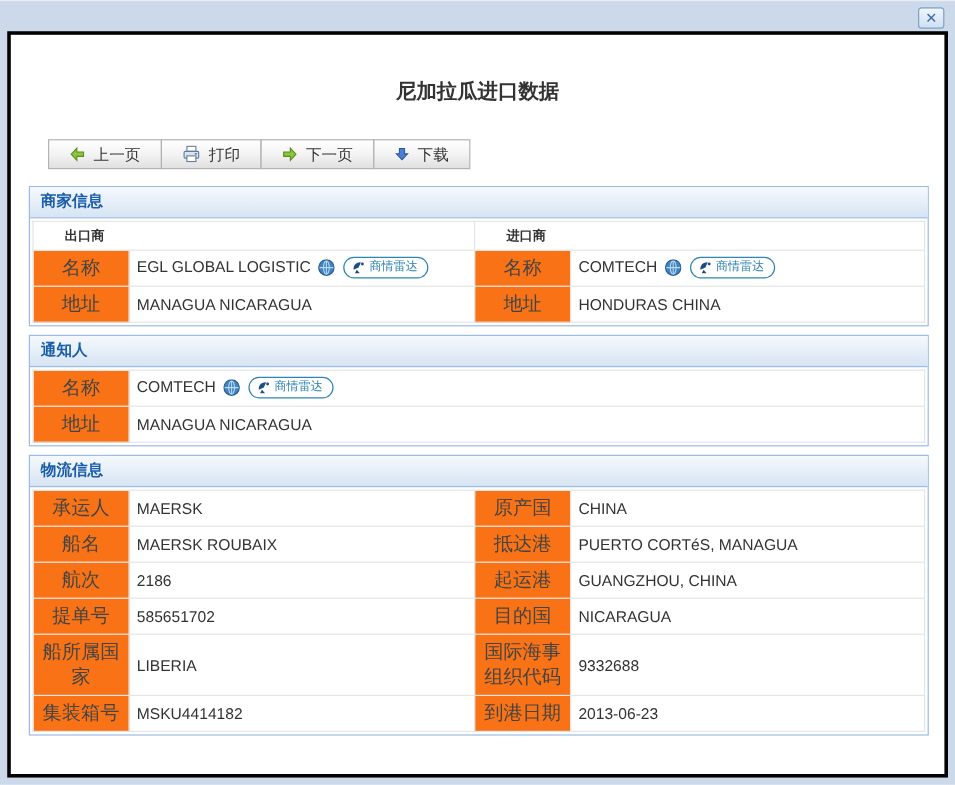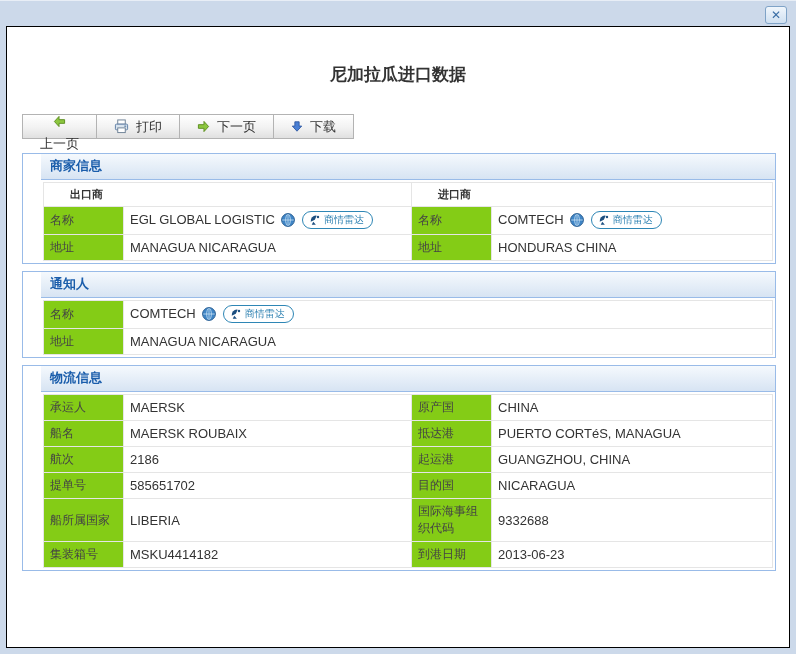--- a/index.html
+++ b/index.html
@@ -16,55 +16,54 @@
   .close-btn {
     position:absolute; top:5px; right:9px; width:22px; height:18px;
     border:1px solid #7fa3c7; border-radius:3px;
     background:linear-gradient(#f0f6fc,#cfe0f1);
     color:#3a6ea5; font-weight:bold; font-size:12px; line-height:15px;
     text-align:center; cursor:pointer; padding:0;
     font-family:"DejaVu Sans",sans-serif;
   }
   .panel {
     position:absolute; left:6px; top:26px; width:784px; height:622px;
-    background:#fff; border:1px solid #000000;
+    background:#fff; border:3px solid #000000;
     overflow:hidden;
   }
   
   .page-title { margin-top:36px; text-align:center; font-size:17px; font-weight:bold; color:#333; height:20px; }
   
   .toolbar { display:flex; margin:31px 0 0 15px; }
   .tb-btn {
     display:flex; align-items:center; gap:7px;
     height:25px; padding:0 17px;
     border:1px solid #b3b3b3; margin-left:-1px;
     background:linear-gradient(#ffffff 0%,#f2f2f2 55%,#e0e0e0 100%);
     font-size:13px; color:#333; cursor:pointer;
     font-family:"Liberation Sans","DejaVu Sans",sans-serif;
   }
-  .tb-btn:first-child { margin-left:0;flex-direction:column; }
+  .tb-btn:first-child { margin-left:16px; }
   .tb-btn svg { display:block; }
   
   .fs {
     margin:0 13px 7px 15px;
     border:1px solid #99bbe8;
     background:#fff;
-    padding-left:18px;
   }
   .fs.first { margin-top:14px; }
   .fs-header {
     padding:3px 9px 4px;
     font-size:13px; font-weight:bold; color:#1a5dab;
     background:linear-gradient(#f5f9fd,#d7e4f3);
     border-bottom:1px solid #99bbe8;
   }
   .fs-body { padding:2px; }
   table { width:100%; border-collapse:collapse; table-layout:fixed; }
   td { border:1px solid #e5e5e5; padding:4px 6px; font-size:13px; vertical-align:middle; }
-  td.lbl { background:#84cc16; text-align:left; color:#444; font-size:12px; }
+  td.lbl { background:#f97316; text-align:center; color:#444; font-size:16px; }
   td.val { background:#fff; text-align:left; }
   td.subhead { font-weight:bold; font-size:11px; padding-left:26px; background:#fff; }
   .col-l1 { width:80px; } .col-v1 { width:288px; } .col-l2 { width:80px; }
   
   .globe { display:inline-block; vertical-align:-3px; margin:0 3px 0 6px; cursor:pointer; }
   .radar-badge {
     display:inline-flex; align-items:center; gap:3px;
     border:1px solid #2e86b5; border-radius:10px;
     padding:1px 8px 1px 6px; margin-left:4px;
     color:#2a7fb0; font-size:10px; line-height:14px;

